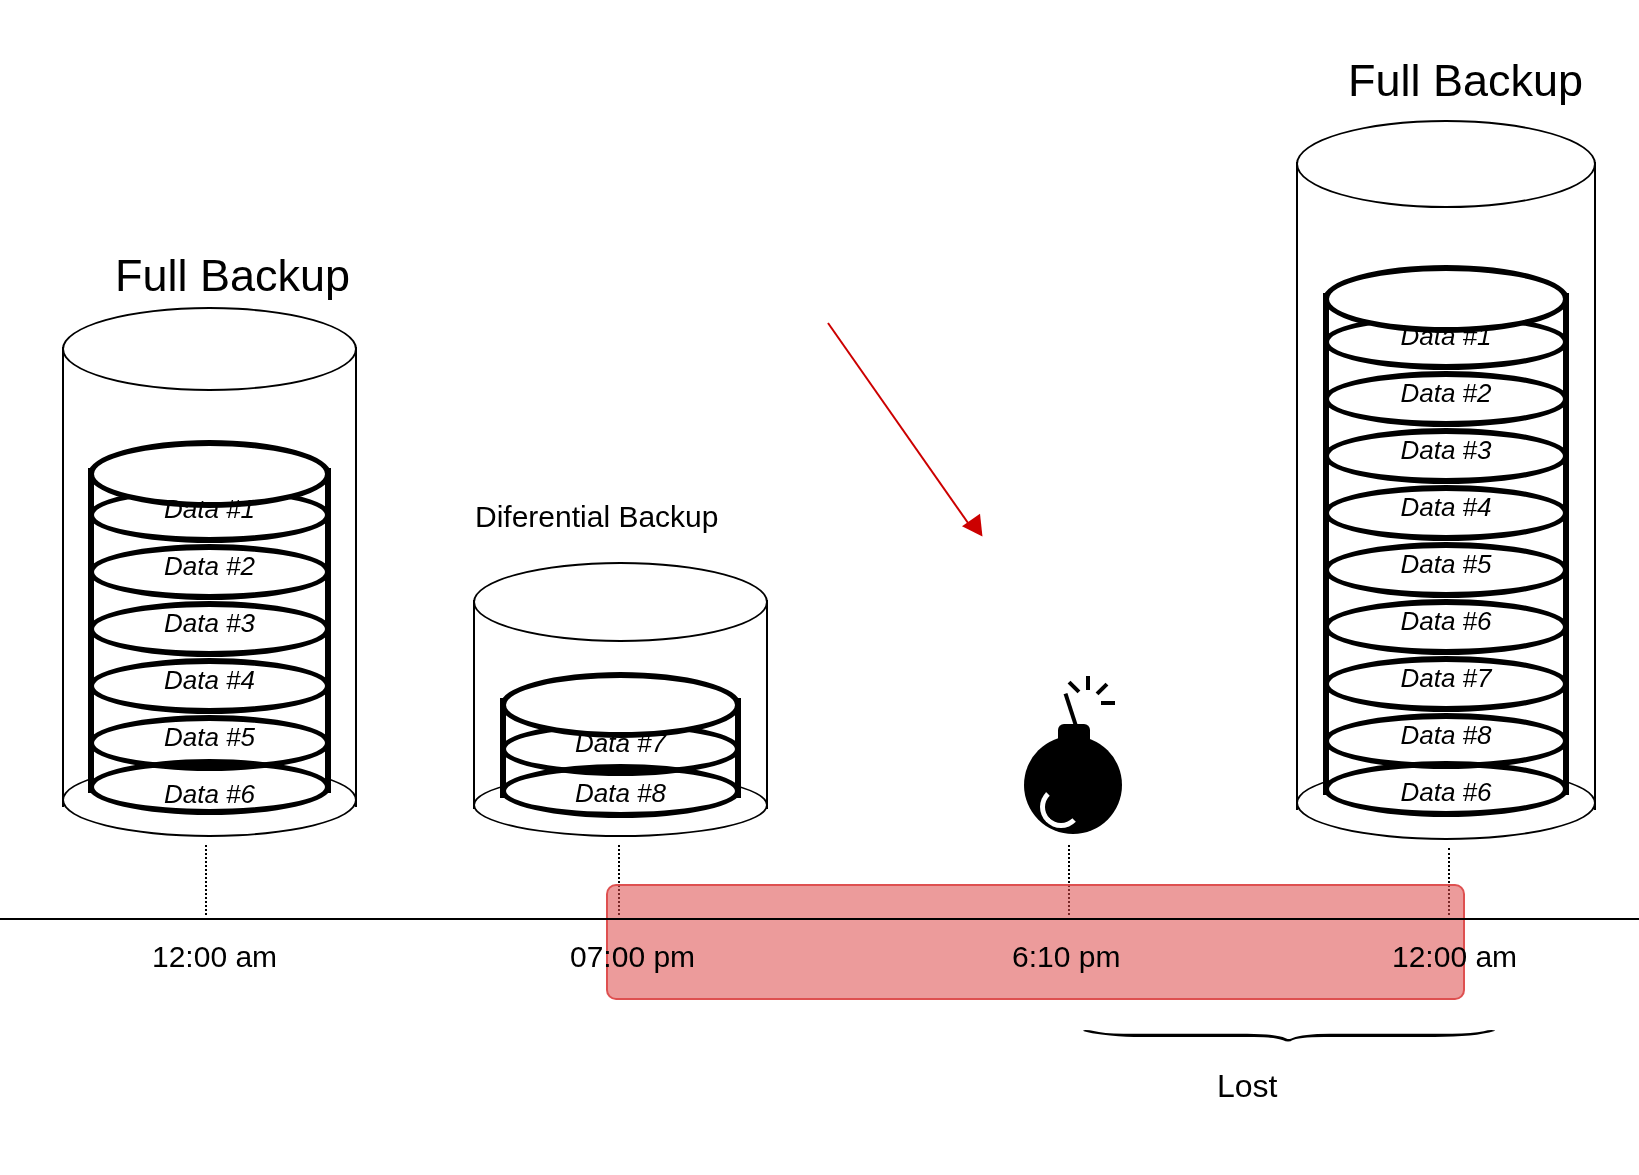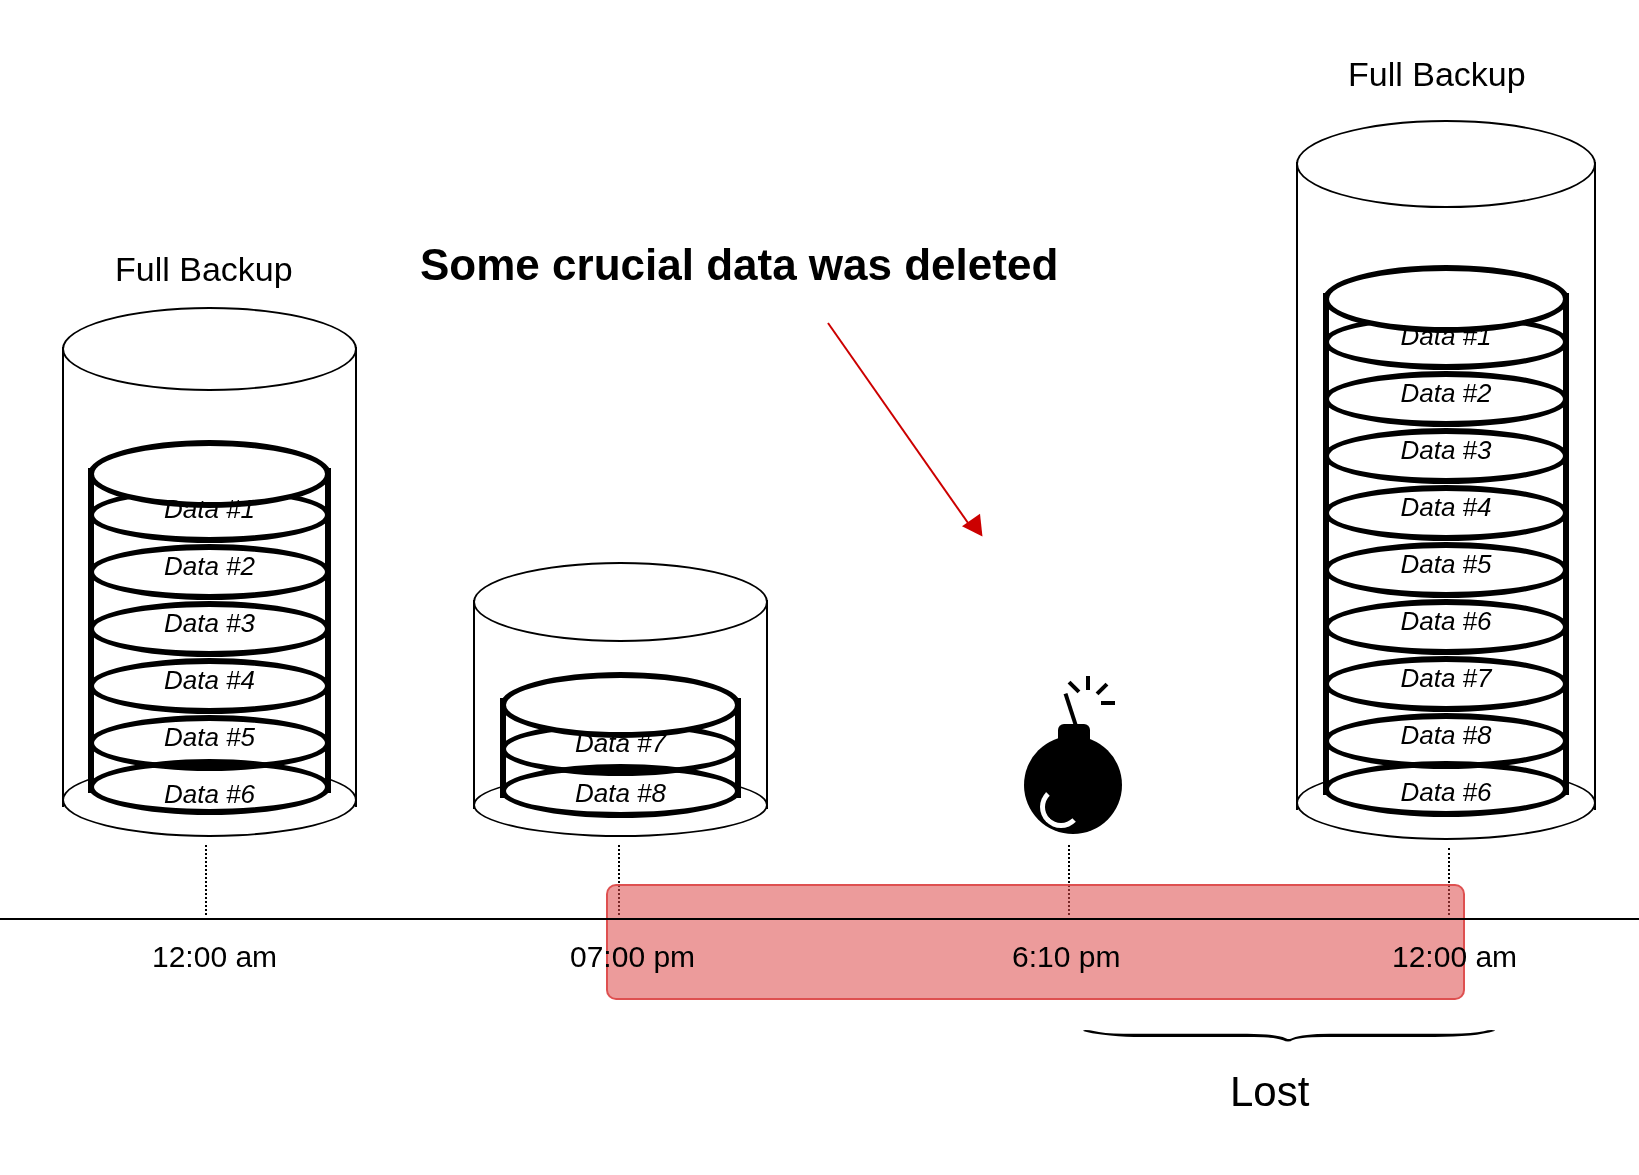--- a/index.html
+++ b/index.html
@@ -13,21 +13,21 @@
     position: relative;
   }
   .stage {
     position: relative;
     width: 1639px;
     height: 1175px;
   }
   
   .label {
     position: absolute;
-    font-size: 34px;
+    font-size: 45px;
     white-space: nowrap;
   }
   .label.small { font-size: 30px; }
   .annotation {
     position: absolute;
     font-size: 44px;
     font-weight: 600;
   }
   
   .timeline {
@@ -57,22 +57,21 @@
   
   .brace {
     position: absolute;
     font-size: 56px;
     transform: scaleX(8.5);
     transform-origin: left center;
     line-height: 0;
   }
   .lost-label {
     position: absolute;
-    font-size: 42px;
-    margin-left: 13px;
+    font-size: 32px;
   }
   
   .tube {
     position: absolute;
   }
   .tube-body {
     position: absolute;
     left: 0; right: 0;
     border-left: 2px solid #000;
     border-right: 2px solid #000;
@@ -162,23 +161,23 @@
     width: 0;
     border-left: 4px solid #000;
     transform-origin: center center;
   }
 </style>
 </head>
 <body>
 <div class="stage">
 
   <div class="label" style="left:115px; top:250px;">Full Backup</div>
+  <div class="label small" style="left:475px; top:500px;">Diferential Backup</div>
   <div class="label" style="left:1348px; top:55px;">Full Backup</div>
 
-  <div class="annotation" style="left:420px; top:240px;">Some crucial data was deleted</div>
   <div class="arrow-line" style="left:828px; top:322px; width:250px; transform:rotate(55deg);"></div>
   <div class="arrow-head" style="left:960px; top:520px; transform:rotate(-35deg);"></div>
 
   <div class="tube" style="left:62px; top:307px; width:295px; height:530px;">
     <div class="tube-body" style="top:40px; bottom:30px;"></div>
     <div class="tube-bot" style="bottom:0; height:70px;"></div>
     <div class="tube-cap" style="top:0; height:80px;"></div>
   </div>
 
   <div class="stack" style="left:88px; top:440px; width:243px; height:375px;">

